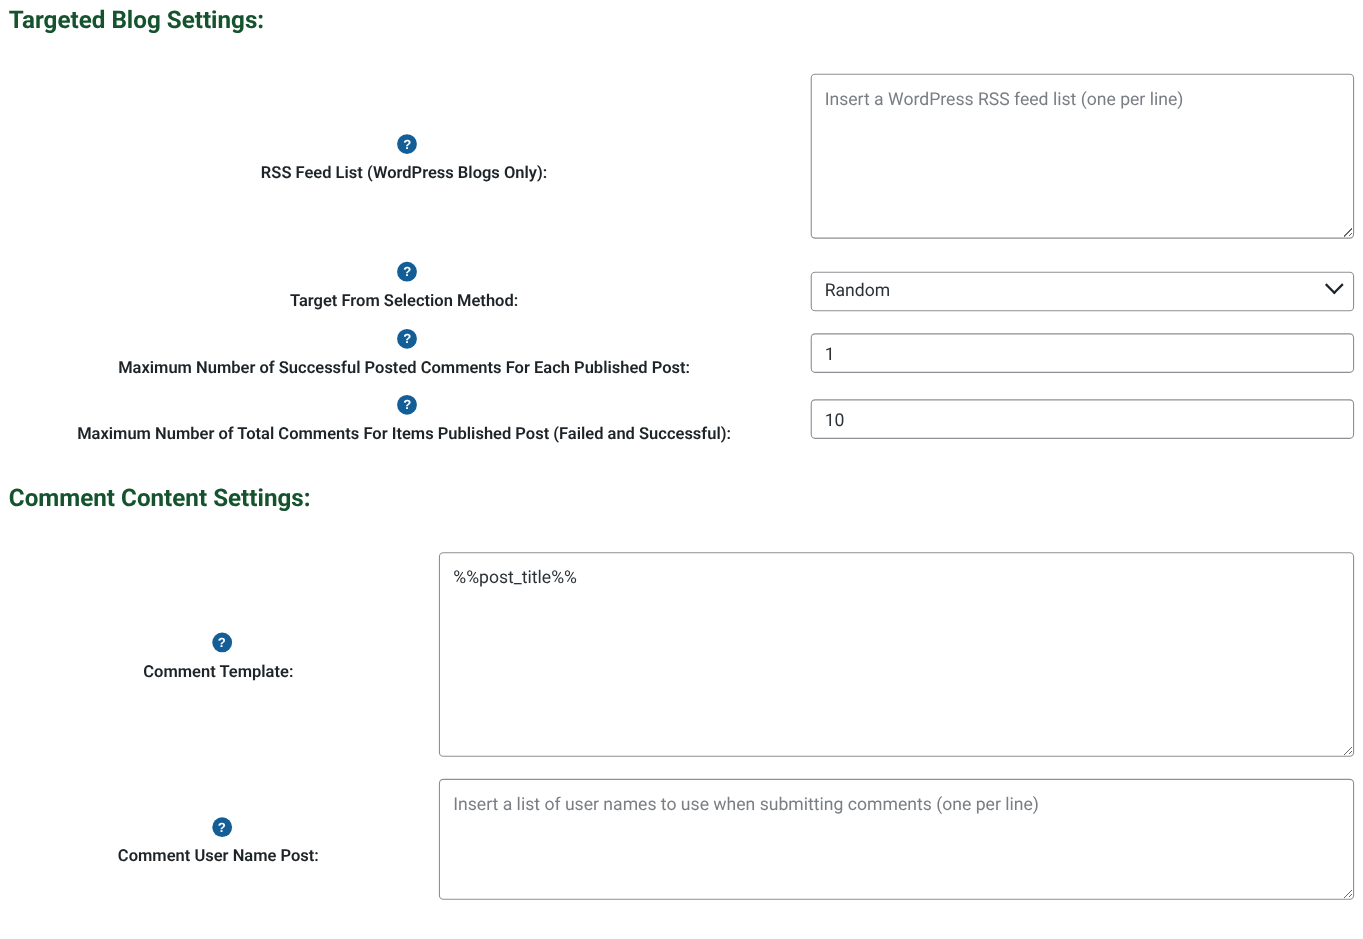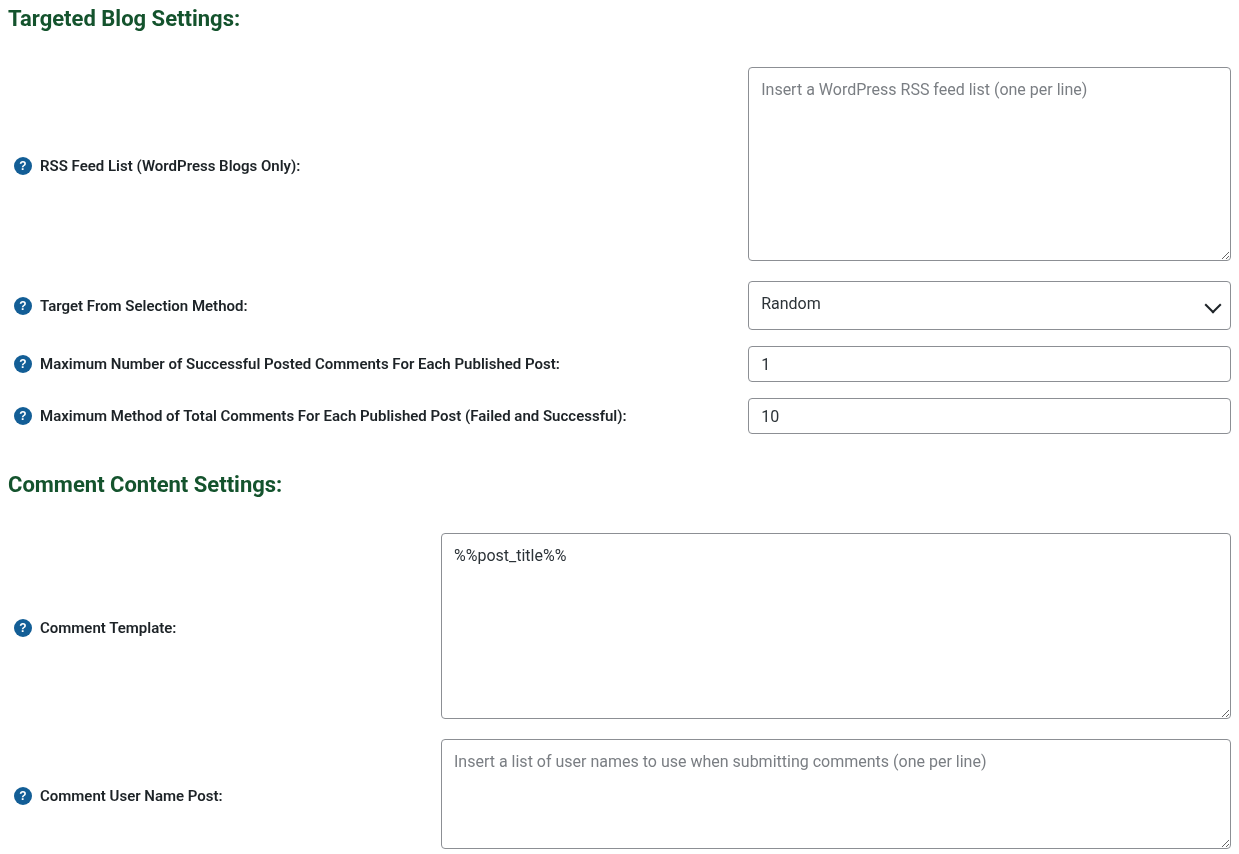--- a/index.html
+++ b/index.html
@@ -24,20 +24,21 @@
       width: 1px;
     }
     .form-table td.input-cell {
       width: 410px;
       min-width: 410px;
     }
     .label-wrap {
       display: flex;
       align-items: center;
       gap: 8px;
+      flex-direction: column;
     }
     .help-icon {
       flex: 0 0 auto;
       width: 18px;
       height: 18px;
       margin-left: 6px;
       border-radius: 50%;
       background: #135e96;
       display: inline-flex;
       align-items: center;
@@ -61,21 +62,21 @@
       font-size: 16px;
       color: #2c3338;
       background: #ffffff;
       border: 1px solid #8c8f94;
       border-radius: 4px;
       outline: none;
       font-family: inherit;
     }
     textarea.ta { padding: 10px 12px; line-height: 1.5; resize: both; }
     textarea.ta::placeholder { color: #7a7e83; }
-    select.sel { height: 49px; padding: 0 28px 4px 12px; appearance: none; background-image: none; }
+    select.sel { height: 36px; padding: 0 28px 4px 12px; appearance: none; background-image: none; margin-top: 10px; }
     .select-wrap { position: relative; }
     .select-wrap::after {
       content: "";
       position: absolute;
       right: 12px;
       top: 50%;
       width: 10px;
       height: 10px;
       margin-top: -7px;
       border-right: 2px solid #1d2327;
@@ -94,21 +95,21 @@
 <table class="form-table">
   <tbody>
       <tr>
     <td class="label-cell">
       <div class="label-wrap">
         <span class="help-icon"></span>
         <span class="field-label">RSS Feed List (WordPress Blogs Only):</span>
       </div>
     </td>
     <td class="input-cell">
-      <textarea class="ta" rows="6" style="height: 194px;" placeholder="Insert a WordPress RSS feed list (one per line)"></textarea>
+      <textarea class="ta" rows="6" style="height: 150px;" placeholder="Insert a WordPress RSS feed list (one per line)"></textarea>
     </td>
   </tr>
 
   <tr>
     <td class="label-cell">
       <div class="label-wrap">
         <span class="help-icon"></span>
         <span class="field-label">Target From Selection Method:</span>
       </div>
     </td>
@@ -132,21 +133,21 @@
     </td>
     <td class="input-cell">
       <input type="number" class="inp" value="1" style="">
     </td>
   </tr>
 
   <tr>
     <td class="label-cell">
       <div class="label-wrap">
         <span class="help-icon"></span>
-        <span class="field-label">Maximum Method of Total Comments For Each Published Post (Failed and Successful):</span>
+        <span class="field-label">Maximum Number of Total Comments For Items Published Post (Failed and Successful):</span>
       </div>
     </td>
     <td class="input-cell">
       <input type="number" class="inp" value="10" style="">
     </td>
   </tr>
 </tbody>
   </table>
 
 <div class="section-gap"></div>

